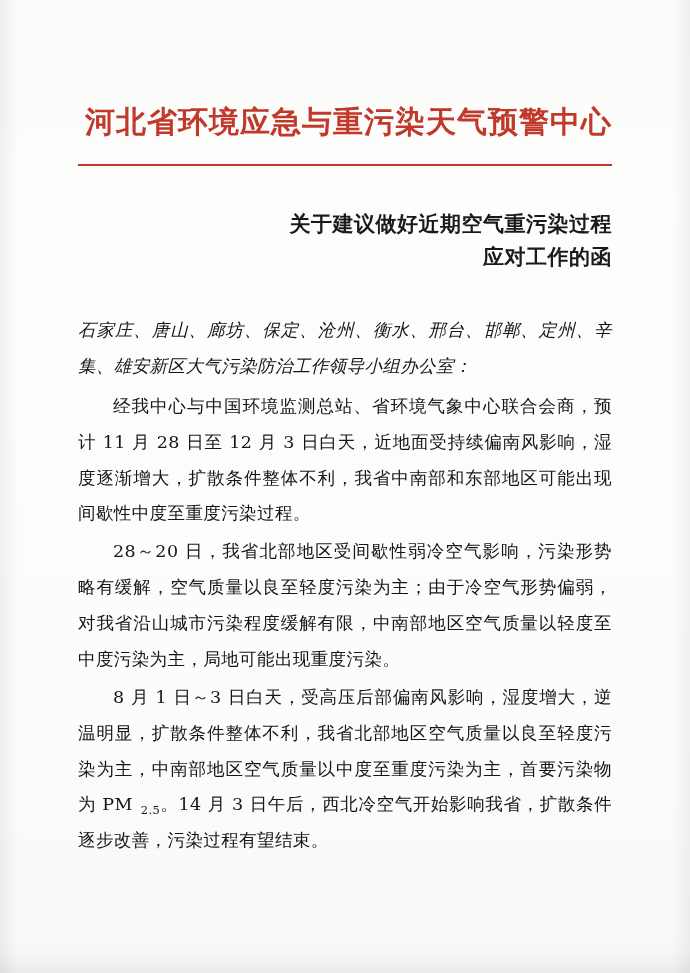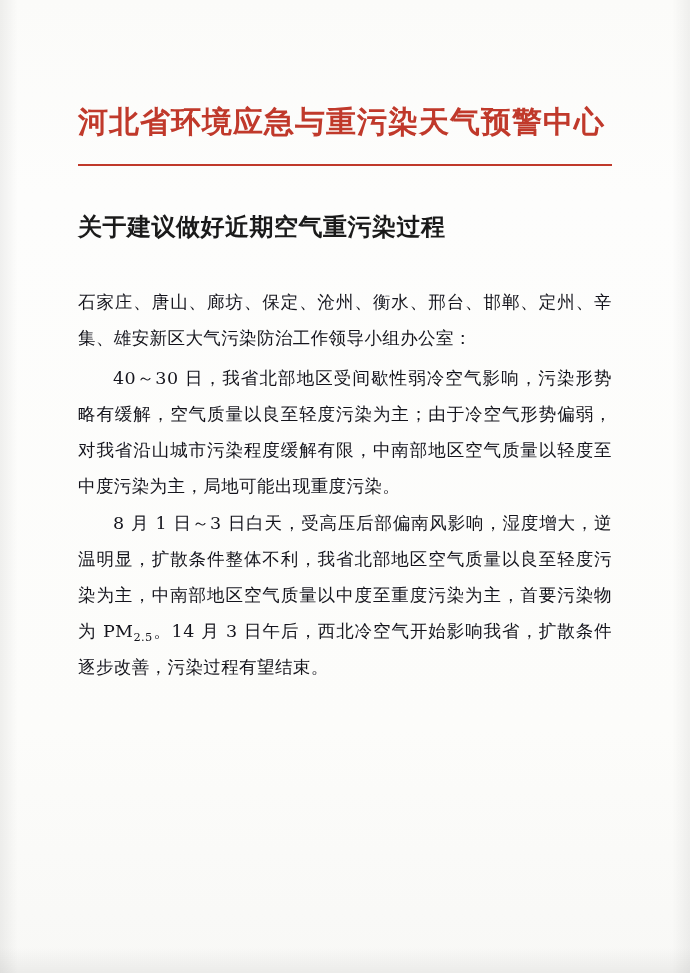--- a/index.html
+++ b/index.html
@@ -29,75 +29,77 @@
     bottom: 0;
     background:
       linear-gradient(180deg, #fbfbf9 0%, #fdfdfc 20%, #fcfcfa 75%, #f8f8f6 100%);
   }
   .content {
     position: relative;
     padding: 0 78px;
   }
   .doc-header {
     padding-top: 104px;
-    text-align: left;
+    text-align: right;
   }
   .doc-header .org-title {
     color: #c0392b;
     font-family: "DejaVu Serif", serif;
     font-weight: bold;
     font-size: 30px;
     letter-spacing: 1px;
     line-height: 1.2;
     white-space: nowrap;
   }
   .red-rule {
     margin: 24px 0 0 0;
     height: 2px;
     background: #c0392b;
   }
   .doc-subject {
     margin-top: 42px;
-    text-align: left;
+    text-align: right;
     font-family: "DejaVu Serif", serif;
     font-weight: bold;
-    font-size: 24px;
+    font-size: 21px;
     color: #1a1a1a;
     line-height: 1.55;
     letter-spacing: 0.5px;
   }
   .doc-subject .line2 {
     display: block;
   }
   .body-text {
     margin-top: 40px;
     font-family: "DejaVu Serif", serif;
     font-size: 17.5px;
     color: #14141c;
     line-height: 2.05;
     text-align: justify;
     letter-spacing: 0.4px;
   }
   .addressee {
     margin: 0 0 4px 0;
     text-align: justify;
     text-justify: inter-character;
+    font-style: italic;
   }
   .para {
     margin: 0;
     text-indent: 2em;
   }
   .para + .para {
     margin-top: 2px;
   }
   sub {
     font-size: 0.65em;
     vertical-align: baseline;
     position: relative;
     top: 0.35em;
+    margin-left: 8px;
   }
   .edge-shadow-left {
     position: absolute;
     left: 0; top: 0; bottom: 0; width: 18px;
     background: linear-gradient(90deg, rgba(0,0,0,0.055), rgba(0,0,0,0));
     pointer-events: none;
   }
   .edge-shadow-right {
     position: absolute;
     right: 0; top: 0; bottom: 0; width: 18px;
@@ -119,28 +121,30 @@
 
   <div class="content">
 
     <div class="doc-header">
       <div class="org-title">河北省环境应急与重污染天气预警中心</div>
       <div class="red-rule"></div>
     </div>
 
     <div class="doc-subject">
       <span class="line1">关于建议做好近期空气重污染过程</span>
+      <span class="line2">应对工作的函</span>
     </div>
 
     <div class="body-text">
 
       <p class="addressee">石家庄、唐山、廊坊、保定、沧州、衡水、邢台、邯郸、定州、辛集、雄安新区大气污染防治工作领导小组办公室：</p>
 
+      <p class="para">经我中心与中国环境监测总站、省环境气象中心联合会商，预计 11 月 28 日至 12 月 3 日白天，近地面受持续偏南风影响，湿度逐渐增大，扩散条件整体不利，我省中南部和东部地区可能出现间歇性中度至重度污染过程。</p>
 
-      <p class="para">40～30 日，我省北部地区受间歇性弱冷空气影响，污染形势略有缓解，空气质量以良至轻度污染为主；由于冷空气形势偏弱，对我省沿山城市污染程度缓解有限，中南部地区空气质量以轻度至中度污染为主，局地可能出现重度污染。</p>
+      <p class="para">28～20 日，我省北部地区受间歇性弱冷空气影响，污染形势略有缓解，空气质量以良至轻度污染为主；由于冷空气形势偏弱，对我省沿山城市污染程度缓解有限，中南部地区空气质量以轻度至中度污染为主，局地可能出现重度污染。</p>
 
       <p class="para"><span>8 月 1 日～3 日白天，受高压后部偏南风影响，湿度增大，逆温明显，扩散条件整体不利，我省北部地区空气质量以良至轻度污染为主，中南部地区空气质量以中度至重度污染为主，首要污染物为 PM</span><sub>2.5</sub><span>。14 月 3 日午后，西北冷空气开始影响我省，扩散条件逐步改善，污染过程有望结束。</span></p>
 
     </div>
   </div>
 
   <div class="edge-shadow-left"></div>
   <div class="edge-shadow-right"></div>
   <div class="edge-shadow-bottom"></div>
 </div>

